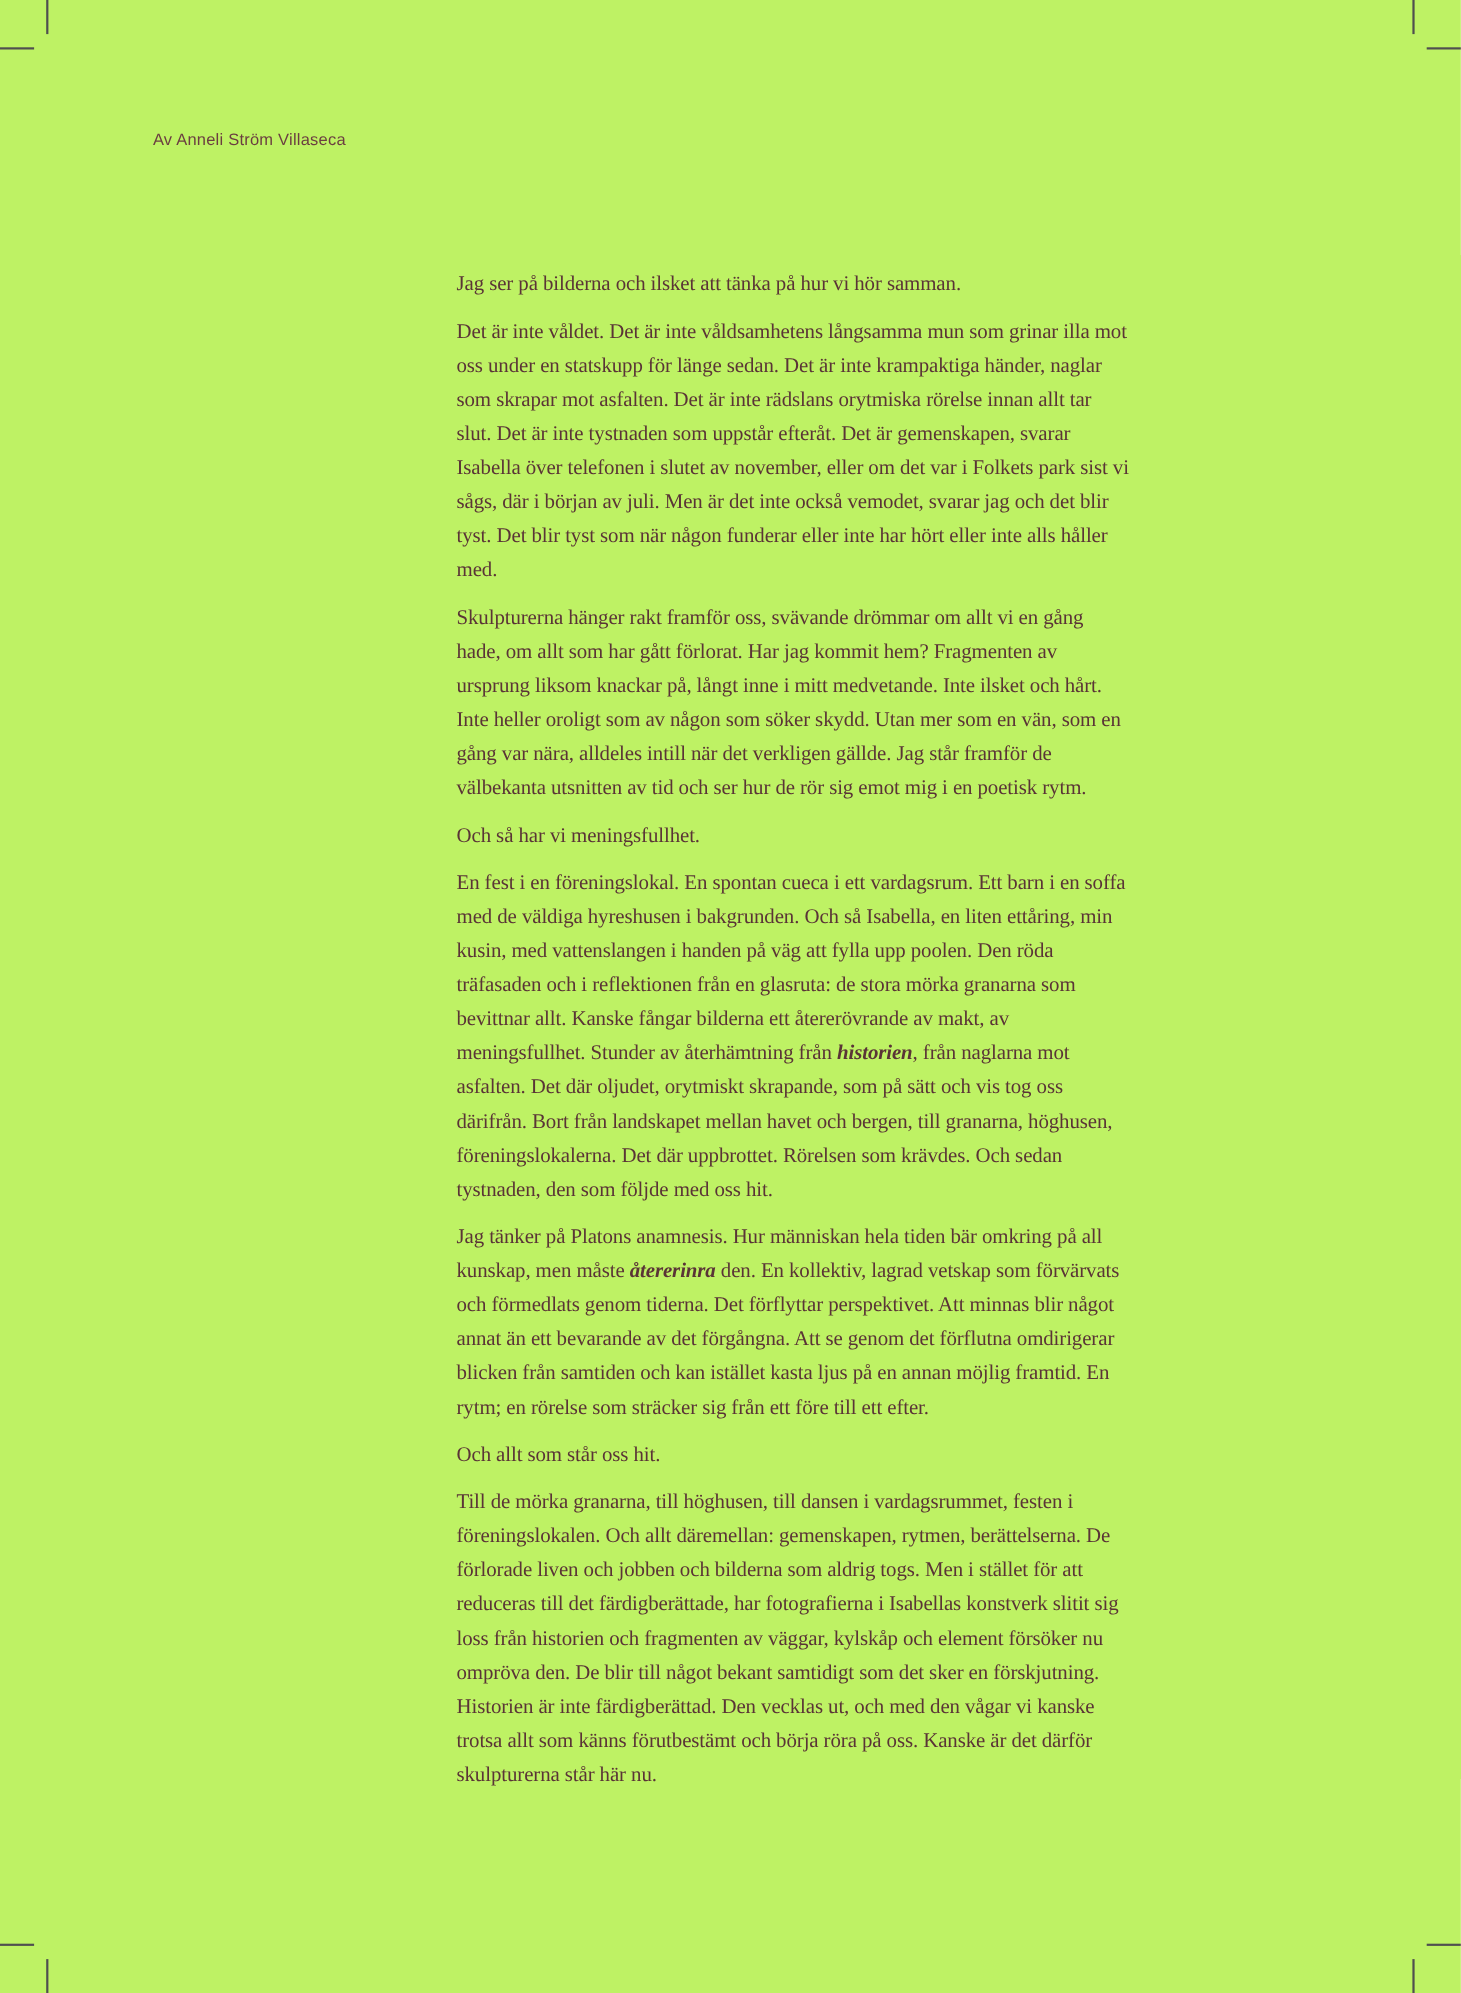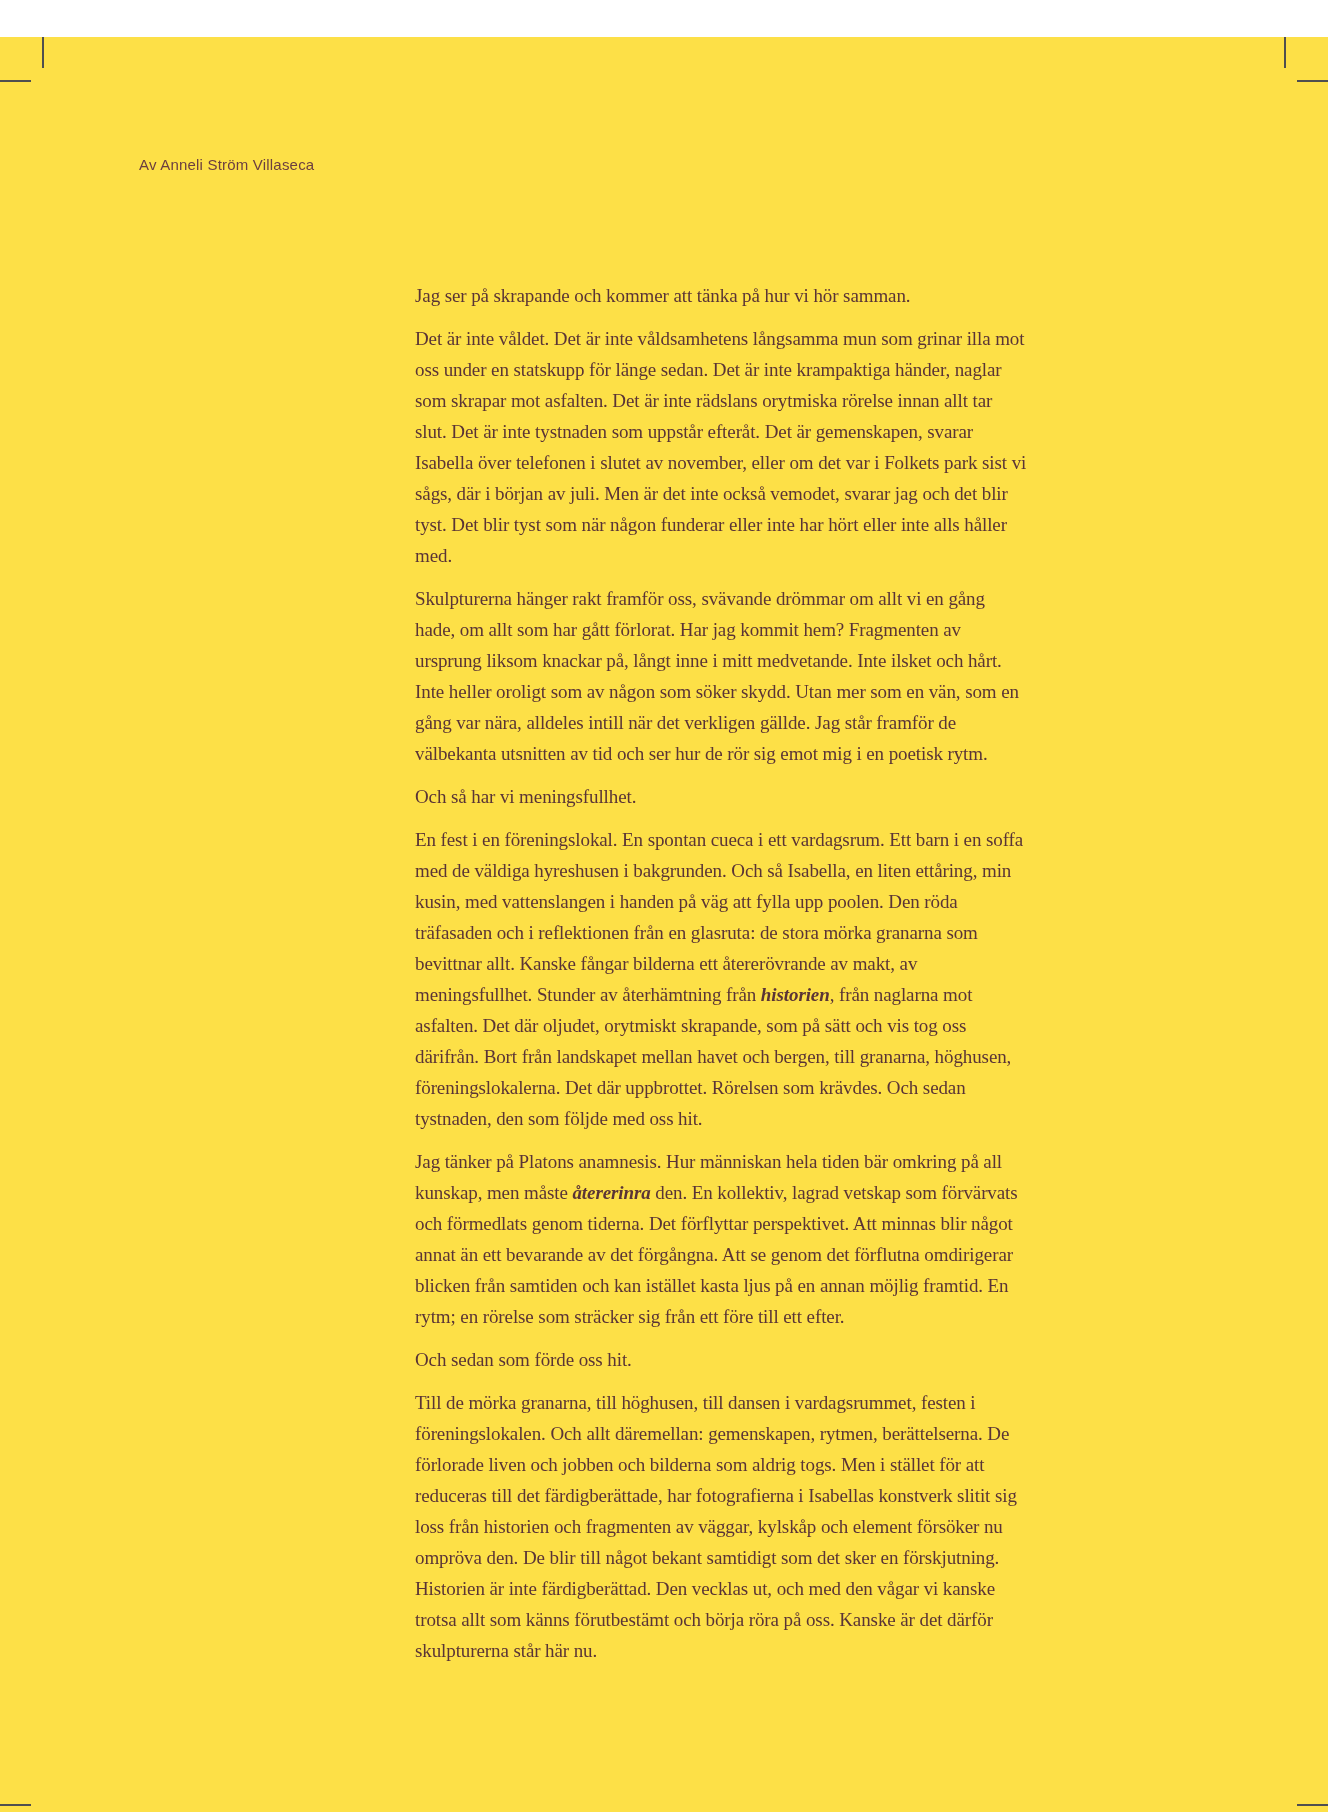--- a/index.html
+++ b/index.html
@@ -11,22 +11,21 @@
   body {
     width: 1328px;
     height: 1812px;
     position: relative;
     overflow: hidden;
     font-family: "Liberation Serif", serif;
   }
   .page {
     position: absolute;
     inset: 0;
-    background: #fde047;
-    margin-top: 37px;
+    background: #bef264;
   }
   
   .crop {
     position: absolute;
     background: var(--crop-color, #4f4f4f);
   }
   .crop.v { width: 2px; height: 31px; }
   .crop.h { width: 31px; height: 2px; }
   .tl-v { left: 42px;   top: 0; }
   .tl-h { left: 0;      top: 43px; }
@@ -78,23 +77,23 @@
   <div class="crop v tr-v"></div>
   <div class="crop h tr-h"></div>
   <div class="crop h bl-h"></div>
   <div class="crop v bl-v"></div>
   <div class="crop h br-h"></div>
   <div class="crop v br-v"></div>
 
   <div class="byline">Av Anneli Ström Villaseca</div>
 
   <div class="article">
-      <p><span>Jag ser på skrapande och kommer att tänka på hur vi hör samman.</span></p>
+      <p><span>Jag ser på bilderna och ilsket att tänka på hur vi hör samman.</span></p>
       <p><span>Det är inte våldet. Det är inte våldsamhetens långsamma mun som grinar illa mot oss under en statskupp för länge sedan. Det är inte krampaktiga händer, naglar som skrapar mot asfalten. Det är inte rädslans orytmiska rörelse innan allt tar slut. Det är inte tystnaden som uppstår efteråt. Det är gemenskapen, svarar Isabella över telefonen i slutet av november, eller om det var i Folkets park sist vi sågs, där i början av juli. Men är det inte också vemodet, svarar jag och det blir tyst. Det blir tyst som när någon funderar eller inte har hört eller inte alls håller med.</span></p>
       <p><span>Skulpturerna hänger rakt framför oss, svävande drömmar om allt vi en gång hade, om allt som har gått förlorat. Har jag kommit hem? Fragmenten av ursprung liksom knackar på, långt inne i mitt medvetande. Inte ilsket och hårt. Inte heller oroligt som av någon som söker skydd. Utan mer som en vän, som en gång var nära, alldeles intill när det verkligen gällde. Jag står framför de välbekanta utsnitten av tid och ser hur de rör sig emot mig i en poetisk rytm.</span></p>
       <p><span>Och så har vi meningsfullhet.</span></p>
       <p><span>En fest i en föreningslokal. En spontan cueca i ett vardagsrum. Ett barn i en soffa med de väldiga hyreshusen i bakgrunden. Och så Isabella, en liten ettåring, min kusin, med vattenslangen i handen på väg att fylla upp poolen. Den röda träfasaden och i reflektionen från en glasruta: de stora mörka granarna som bevittnar allt. Kanske fångar bilderna ett återerövrande av makt, av meningsfullhet. Stunder av återhämtning från </span><em>historien</em><span>, från naglarna mot asfalten. Det där oljudet, orytmiskt skrapande, som på sätt och vis tog oss därifrån. Bort från landskapet mellan havet och bergen, till granarna, höghusen, föreningslokalerna. Det där uppbrottet. Rörelsen som krävdes. Och sedan tystnaden, den som följde med oss hit.</span></p>
       <p><span>Jag tänker på Platons anamnesis. Hur människan hela tiden bär omkring på all kunskap, men måste </span><em>återerinra</em><span> den. En kollektiv, lagrad vetskap som förvärvats och förmedlats genom tiderna. Det förflyttar perspektivet. Att minnas blir något annat än ett bevarande av det förgångna. Att se genom det förflutna omdirigerar blicken från samtiden och kan istället kasta ljus på en annan möjlig framtid. En rytm; en rörelse som sträcker sig från ett före till ett efter.</span></p>
-      <p><span>Och sedan som förde oss hit.</span></p>
+      <p><span>Och allt som står oss hit.</span></p>
       <p><span>Till de mörka granarna, till höghusen, till dansen i vardagsrummet, festen i föreningslokalen. Och allt däremellan: gemenskapen, rytmen, berättelserna. De förlorade liven och jobben och bilderna som aldrig togs. Men i stället för att reduceras till det färdigberättade, har fotografierna i Isabellas konstverk slitit sig loss från historien och fragmenten av väggar, kylskåp och element försöker nu ompröva den. De blir till något bekant samtidigt som det sker en förskjutning. Historien är inte färdigberättad. Den vecklas ut, och med den vågar vi kanske trotsa allt som känns förutbestämt och börja röra på oss. Kanske är det därför skulpturerna står här nu.</span></p>
     </div>
 
 </div>
 
 </body></html>

